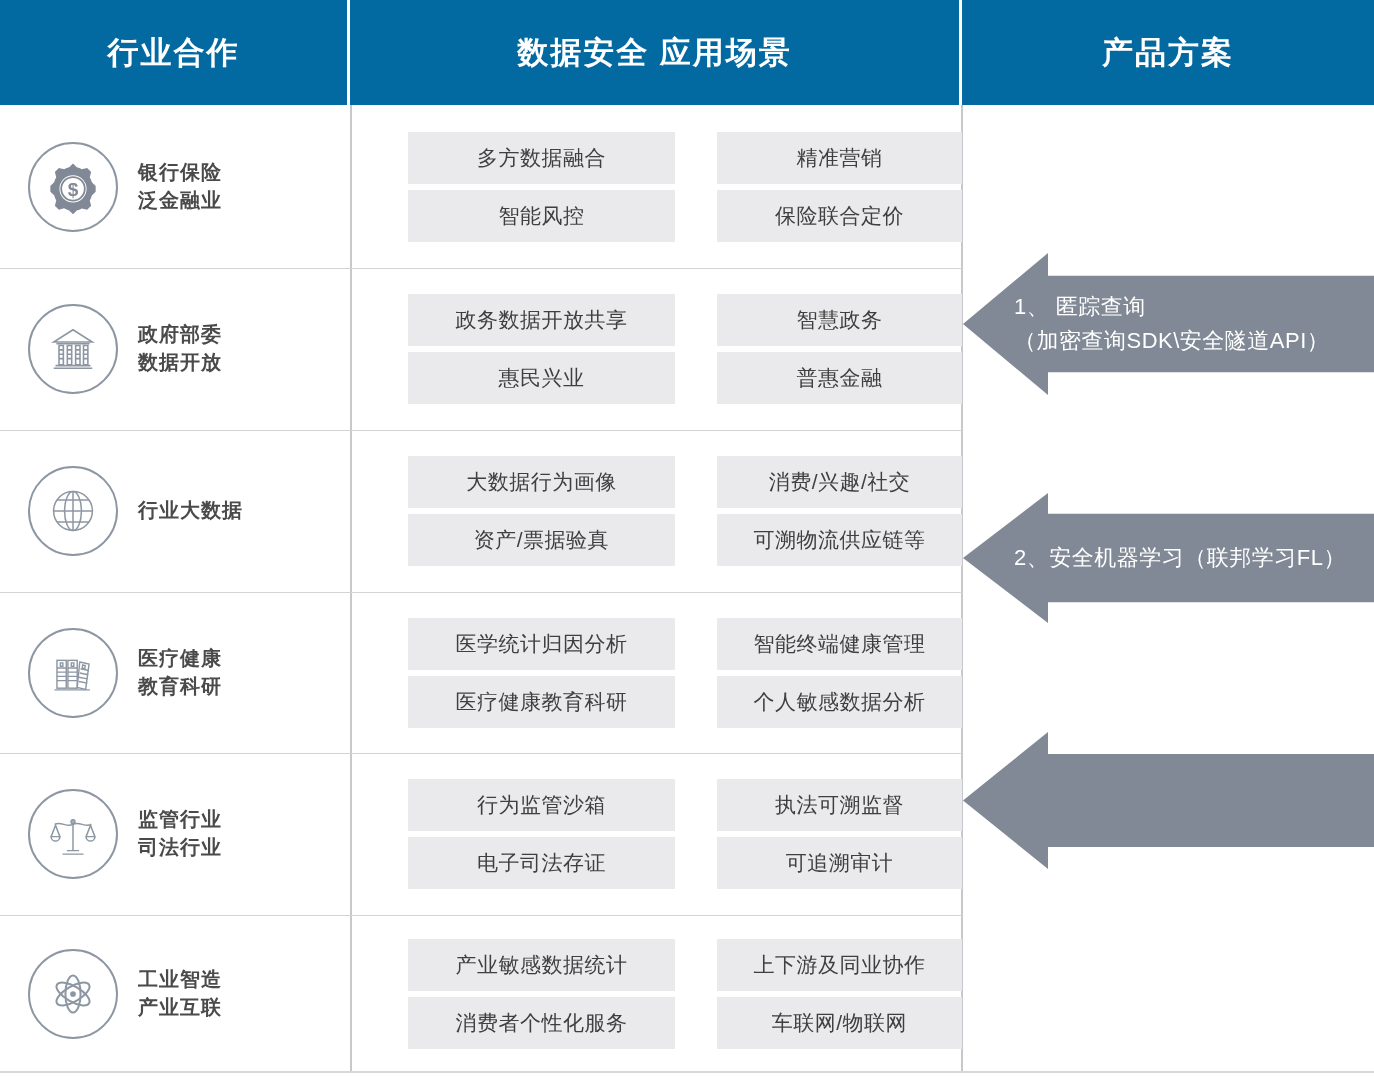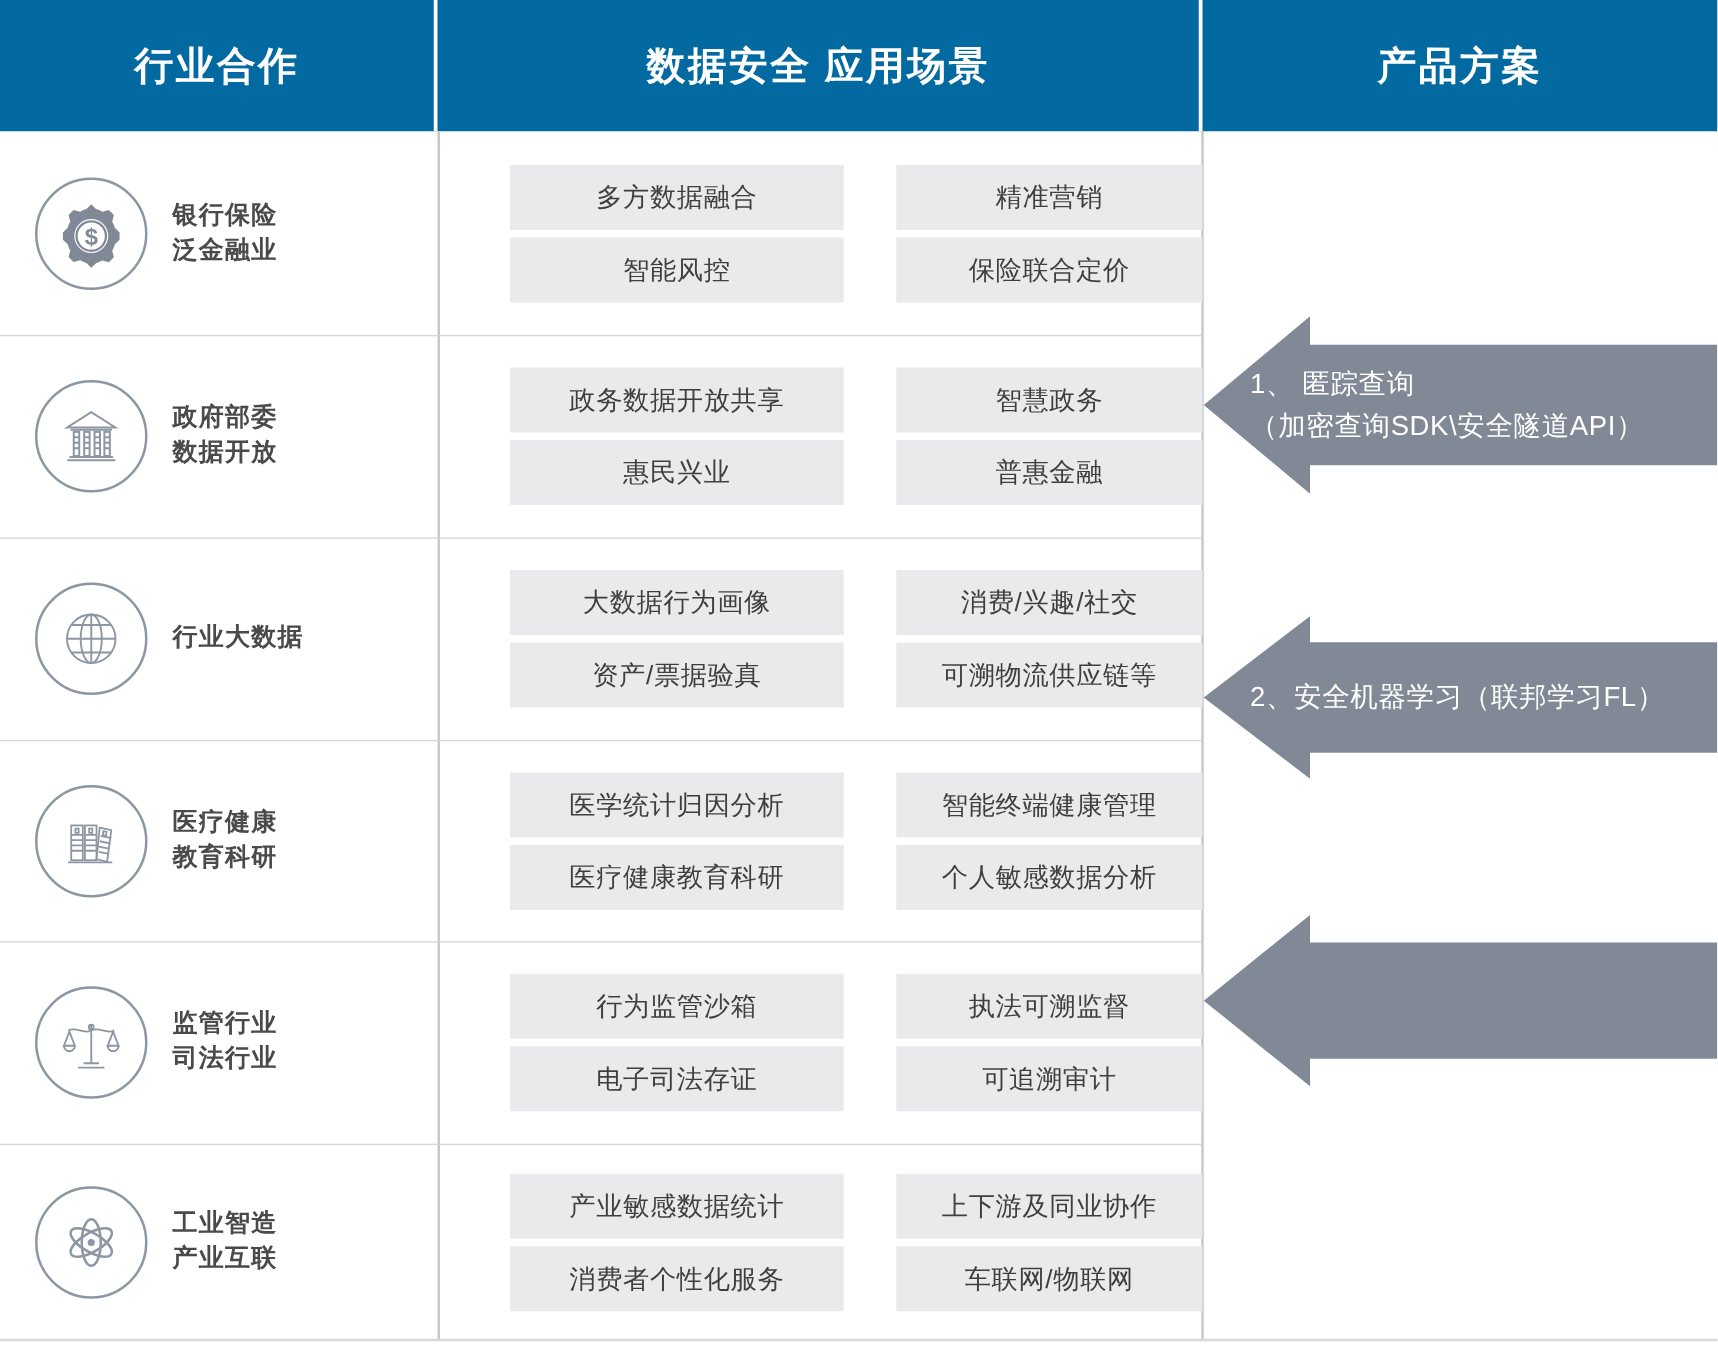--- a/index.html
+++ b/index.html
@@ -148,21 +148,21 @@
   .arrow-shape {
     position: absolute;
     left: 0; top: 0;
     width: 411px; height: 100%;
     background: #808995;
     -webkit-clip-path: polygon(0% 50%, 85px 0%, 85px 16%, 100% 16%, 100% 84%, 85px 84%, 85px 100%);
     clip-path: polygon(0% 50%, 85px 0%, 85px 16%, 100% 16%, 100% 84%, 85px 84%, 85px 100%);
   }
   .arrow-text {
     position: relative;
-    padding-left: 37px;
+    padding-left: 51px;
     font-size: 22px;
     line-height: 1.55;
     letter-spacing: 0.5px;
     white-space: pre-line;
     z-index: 2;
   }
 
   svg { display: block; }
 </style>
 </head>

